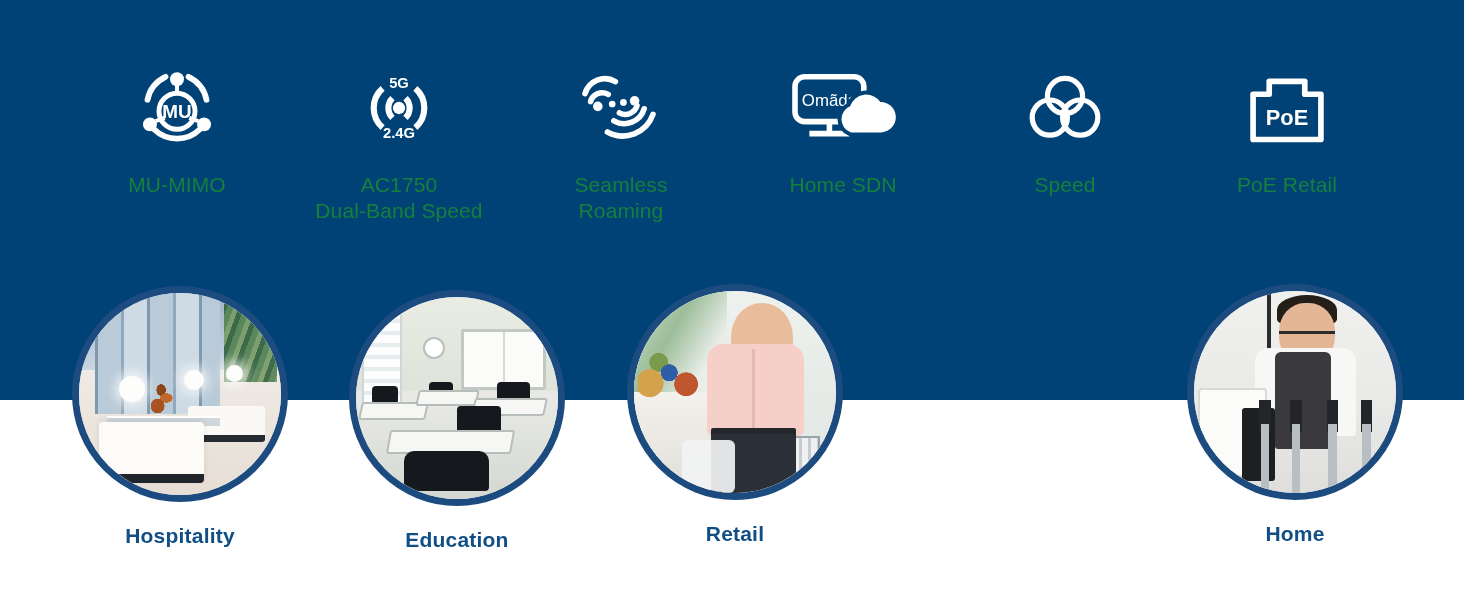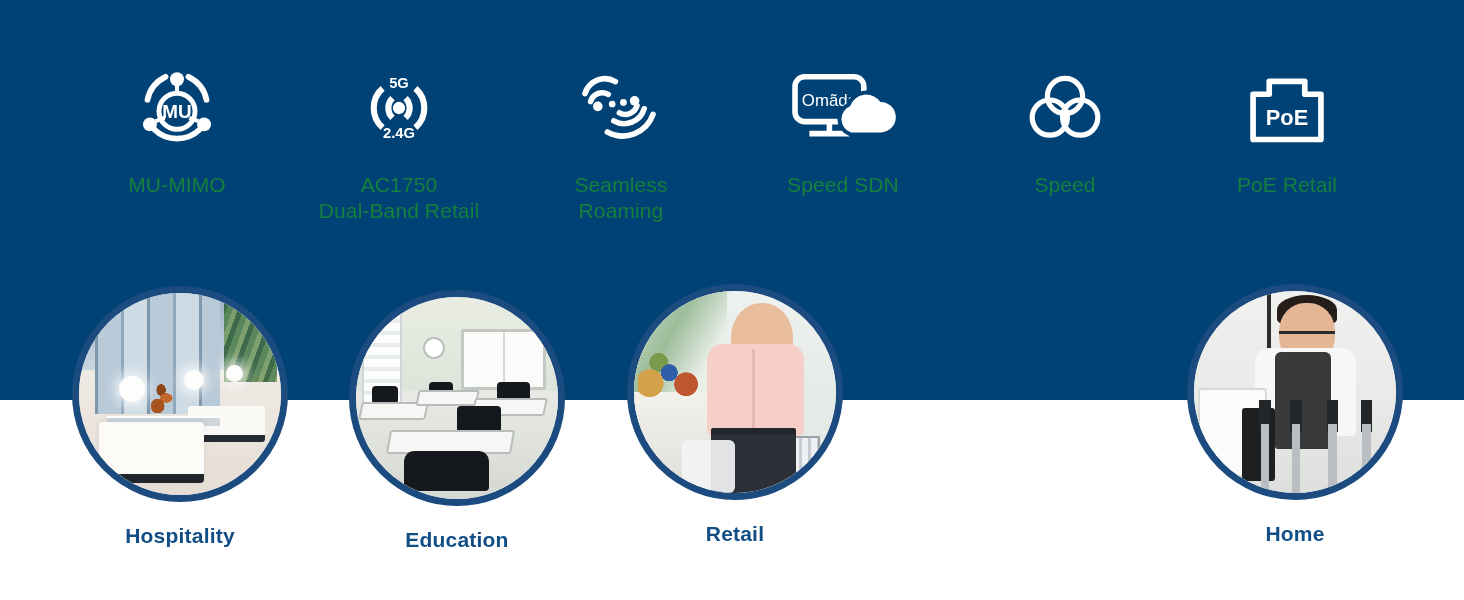--- a/index.html
+++ b/index.html
@@ -375,21 +375,21 @@
             <path d="M 42 38 A 17 17 0 0 0 42 62"></path>
             <path d="M 70 26 A 32 32 0 0 1 70 74"></path>
             <path d="M 58 38 A 17 17 0 0 1 58 62"></path>
           </g>
           <circle cx="50" cy="50" r="7.5" fill="#ffffff"></circle>
           <text x="50" y="25" text-anchor="middle" fill="#ffffff" font-family="Liberation Sans, sans-serif" font-size="18" font-weight="bold">5G</text>
           <text x="50" y="86" text-anchor="middle" fill="#ffffff" font-family="Liberation Sans, sans-serif" font-size="18" font-weight="bold">2.4G</text>
         </svg>
       </div>
       <div class="feature-label">AC1750
-Dual-Band Retail</div>
+Dual-Band Speed</div>
     </div>
 
     <div class="feature f-roaming">
       <div class="feature-icon">
         <svg width="88" height="78" viewBox="0 0 110 96" aria-hidden="true">
 
           <g fill="none" stroke="#ffffff" stroke-width="7" stroke-linecap="round" transform="translate(6,4)">
             <path d="M 4 26 A 26 26 0 0 1 42 11"></path>
             <path d="M 11 36 A 15 15 0 0 1 33 27"></path>
           </g>
@@ -418,21 +418,21 @@
           <line x1="49" y1="62" x2="49" y2="74" stroke="#ffffff" stroke-width="7"></line>
           <line x1="24" y1="77" x2="74" y2="77" stroke="#ffffff" stroke-width="7"></line>
           <text x="49" y="42" text-anchor="middle" fill="#ffffff" font-family="Liberation Sans, sans-serif" font-size="21">Omãda</text>
 
           <g transform="translate(60,28)">
             <path d="M 16 46 A 16 16 0 0 1 16 16 A 20 20 0 0 1 52 11 A 14 14 0 0 1 54 46 Z" fill="#004275" stroke="#004275" stroke-width="13" stroke-linejoin="round"></path>
             <path d="M 16 46 A 16 16 0 0 1 16 16 A 20 20 0 0 1 52 11 A 14 14 0 0 1 54 46 Z" fill="#ffffff" stroke="#ffffff" stroke-width="3" stroke-linejoin="round"></path>
           </g>
         </svg>
       </div>
-      <div class="feature-label">Speed SDN</div>
+      <div class="feature-label">Home SDN</div>
     </div>
 
     <div class="feature f-mesh">
       <div class="feature-icon">
         <svg width="80" height="80" viewBox="0 0 100 100" aria-hidden="true">
           <g fill="none" stroke="#ffffff" stroke-width="6.5">
             <circle cx="50" cy="35" r="22"></circle>
             <circle cx="31" cy="62" r="22"></circle>
             <circle cx="69" cy="62" r="22"></circle>
           </g>

